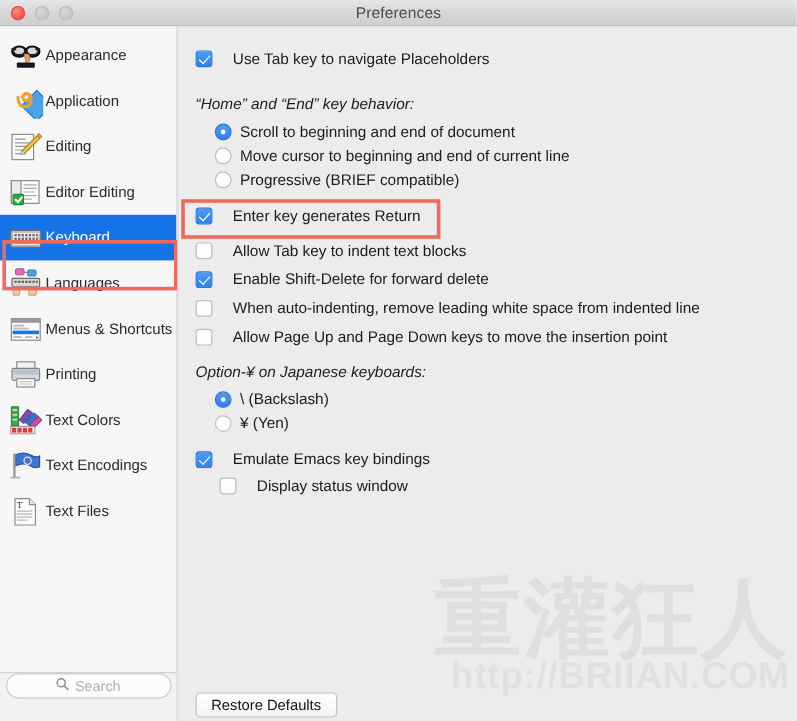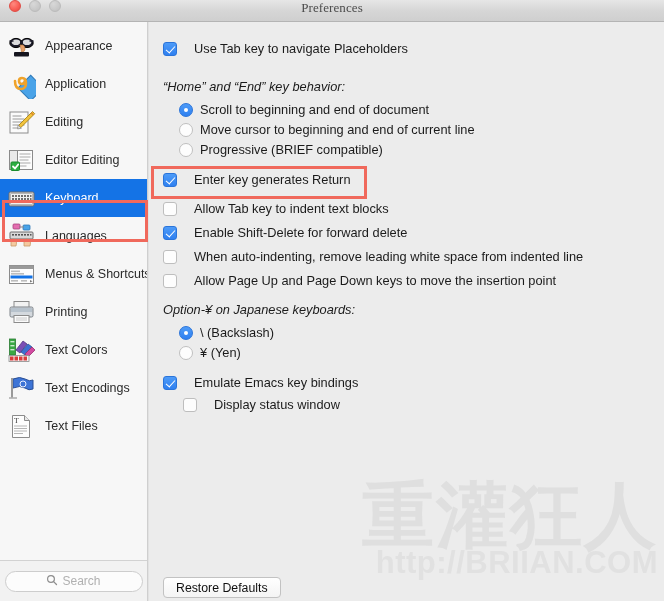--- a/index.html
+++ b/index.html
@@ -18,22 +18,21 @@
   }
 
   
   .titlebar {
     position: relative;
     height: 22px;
     flex: 0 0 22px;
     background: linear-gradient(to bottom, #e6e6e6 0%, #d6d6d6 52%, #cfcfcf 100%);
     border-bottom: 1px solid #b4b4b4;
     display: flex;
-    align-items: flex-start;
-    font-family: Liberation Serif, serif;
+    align-items: center;
   }
   .traffic {
     display: flex; align-items: center; gap: 8px;
     padding-left: 9px;
   }
   .light { width: 12px; height: 12px; border-radius: 50%; display:block; }
   .light.close  { background: radial-gradient(circle at 35% 30%, #ff8a80 0%, #f96058 55%, #e2483f 100%); border: 1px solid #e04b44; }
   .light.min    { background: radial-gradient(circle at 35% 30%, #d8d8d8 0%, #c9c9c9 60%, #bdbdbd 100%); border: 1px solid #bbbbbb; }
   .light.max    { background: radial-gradient(circle at 35% 30%, #d8d8d8 0%, #c9c9c9 60%, #bdbdbd 100%); border: 1px solid #bbbbbb; }
   .window-title {
@@ -56,21 +55,21 @@
     border-right: 1px solid #cfcfcf;
     display: flex; flex-direction: column;
     position: relative;
   }
   .sidebar-list { flex: 1 1 auto; padding-top: 5px; overflow: hidden; }
   .side-item {
     position: relative;
     height: 38px;
     display: flex; align-items: center;
     padding-left: 7px;
-    gap: 9px;
+    gap: 2px;
   }
   .side-item .label {
     font-size: 12.5px;
     color: #2a2a2a;
     white-space: nowrap;
   }
   .side-item.selected { background: #1473e6; }
   .side-item.selected .label { color: #ffffff; }
   .side-icon { width: 29px; height: 29px; flex: 0 0 29px; position: relative; }
 
@@ -80,21 +79,21 @@
     left: 2px; top: 178px;
     width: 146px; height: 42px;
     border: 3px solid #f0695c;
     pointer-events: none;
   }
 
   .sidebar-footer {
     flex: 0 0 41px;
     border-top: 1px solid #d2d2d2;
     background: #f2f2f2;
-    display: flex; align-items: center; justify-content: center;
+    display: flex; align-items: flex-start; justify-content: center;
   }
   .search-field {
     width: 138px; height: 21px;
     border: 1px solid #cdcdcd;
     border-radius: 11px;
     background: #fcfcfc;
     display: flex; align-items: center; justify-content: center;
     gap: 4px;
   }
   .search-field .ph { font-size: 12px; color: #b0b0b0; }

